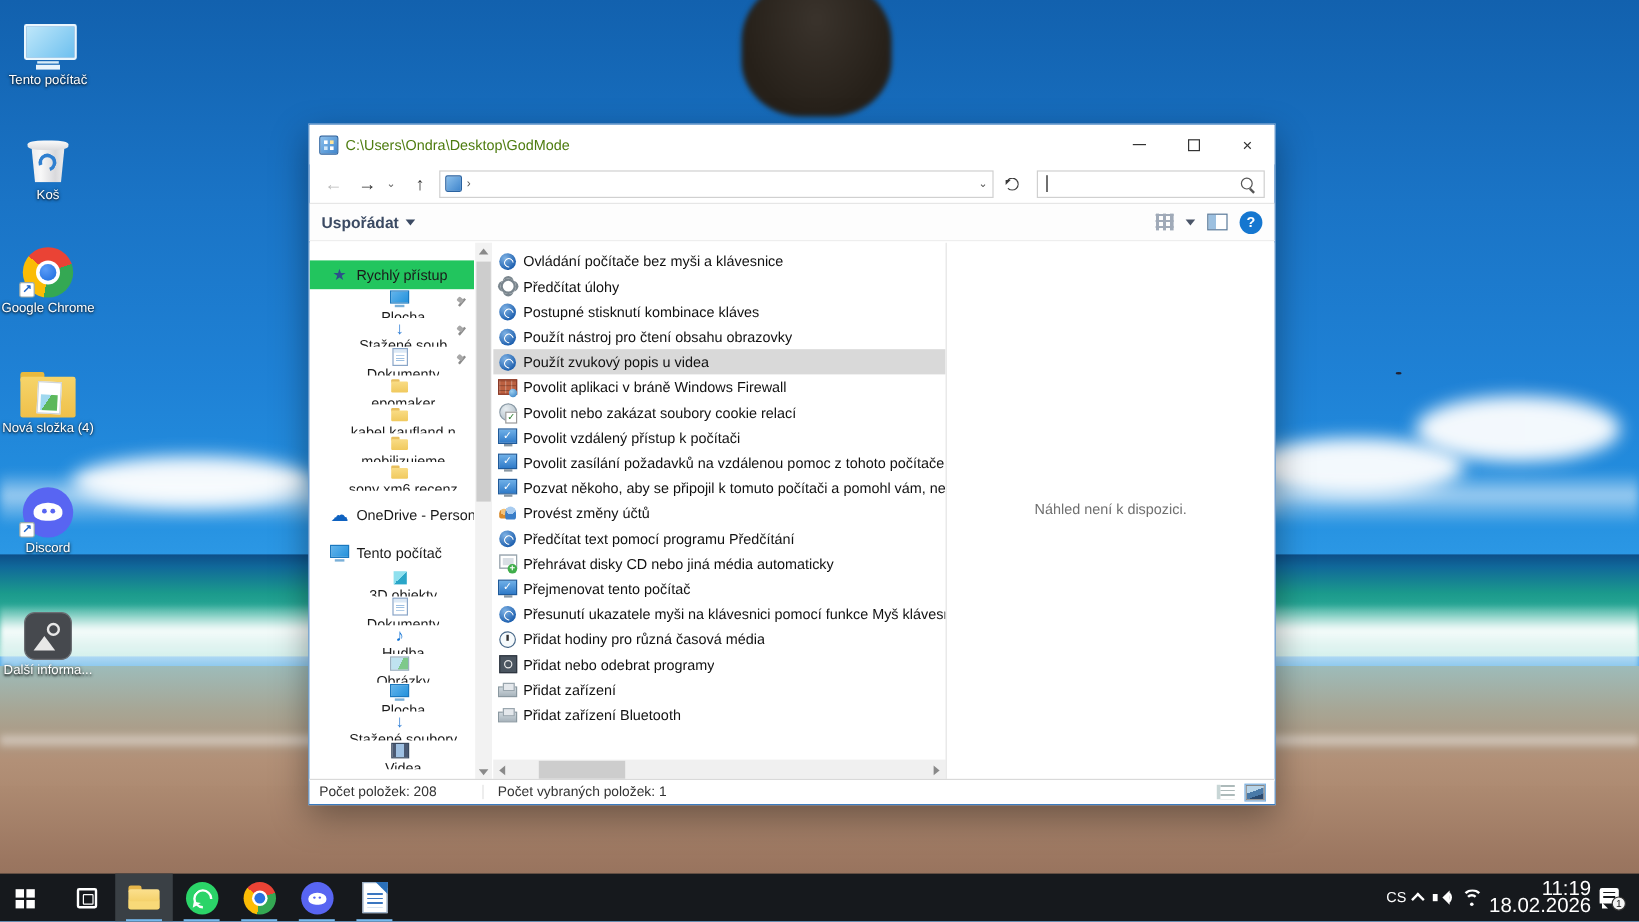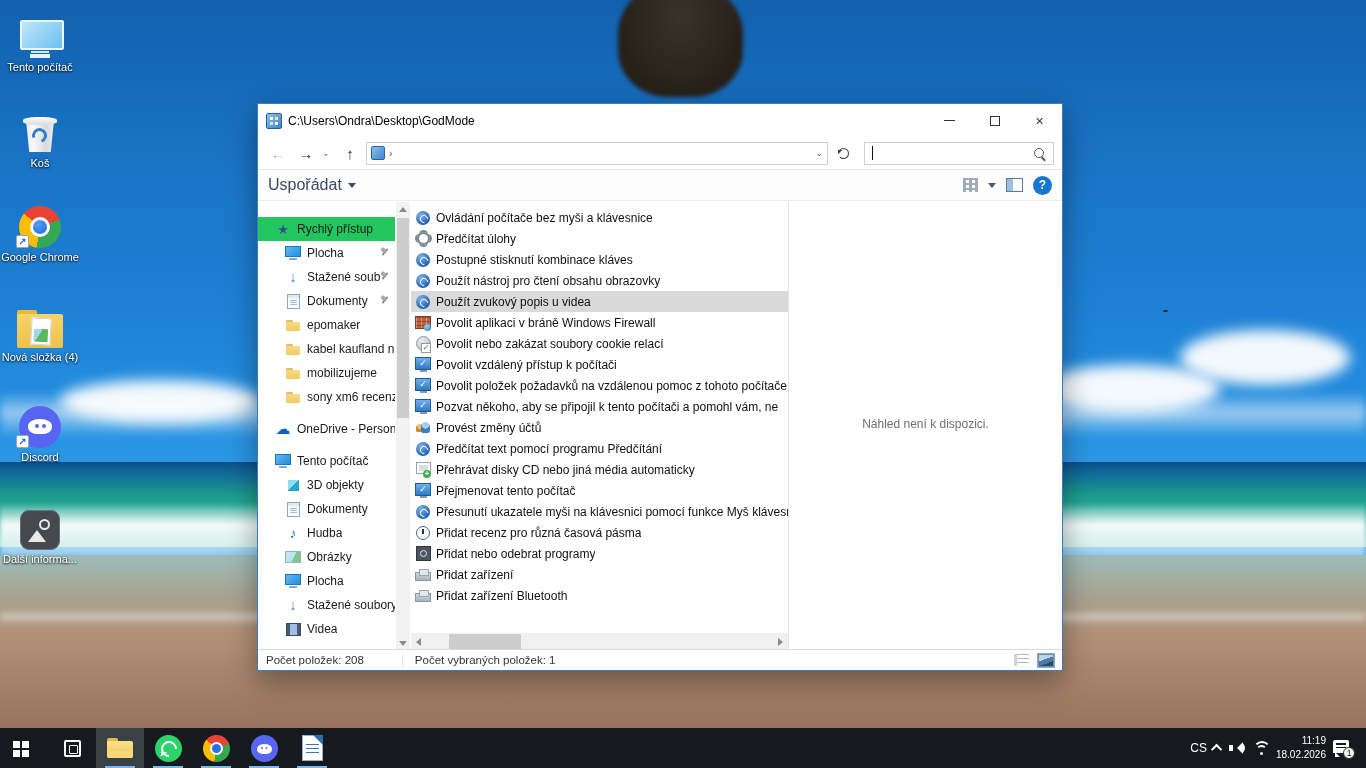--- a/index.html
+++ b/index.html
@@ -44,21 +44,21 @@
   .ic-photo { width:40px; height:40px; border-radius:9px; background:#46494e; border:1px solid #6b6e73; position:relative; }
   .ic-photo::before { content:""; position:absolute; right:9px; top:8px; width:7px; height:7px; border:2px solid #e8e8e8; border-radius:50%; }
   .ic-photo::after { content:""; position:absolute; left:7px; bottom:7px; width:0; height:0; border-left:9px solid transparent; border-right:9px solid transparent; border-bottom:12px solid #e8e8e8; }
   .shortcut { position:absolute; left:0; bottom:0; width:13px; height:13px; background:#fff; border:1px solid #9aa; border-radius:2px; font-size:10px; line-height:11px; color:#1a62c8; font-weight:bold; }
 
   
   #win { position:absolute; left:257px; top:103px; width:806px; height:568px; background:#fff; border:1px solid #3a7bbf; box-shadow:0 10px 28px rgba(0,0,0,.38); font-size:12px; color:#1a1a1a; }
   .titlebar { position:relative; height:33px; background:#fff; display:flex; align-items:center; }
   .win-ico { width:16px; height:16px; margin:0 6px 0 8px; background:linear-gradient(135deg,#8cc0ec,#3f85cc); border:1px solid #2a62a0; border-radius:2px; position:relative; }
   .win-ico::after { content:""; position:absolute; left:3px; top:3px; width:3px; height:3px; background:#fff; box-shadow:5px 0 0 #ffe49a, 0 5px 0 #cfe6f8, 5px 5px 0 #fff; }
-  .title-text { font-size:12px; color:#000000; }
+  .title-text { font-size:12px; color:#4d7c0f; }
   .capbtns { position:absolute; right:0; top:0; height:100%; display:flex; }
   .capbtn { width:45px; height:33px; display:flex; align-items:center; justify-content:center; color:#333; font-size:14px; }
   .capbtn .sq { width:10px; height:10px; border:1px solid #333; }
   .capbtn .mn { width:11px; height:1px; background:#333; }
 
   .navbar { height:33px; display:flex; align-items:center; border-bottom:1px solid #e6e6e6; padding:0 8px; gap:4px; }
   .navbtn { width:24px; height:24px; display:flex; align-items:center; justify-content:center; font-size:15px; color:#2a2a2a; }
   .navbtn.dis { color:#b9b9b9; }
   .chev-s { font-size:9px; color:#666; width:12px; }
   .addrbox { flex:0 0 auto; width:462px; height:23px; border:1px solid #d0d0d0; display:flex; align-items:center; padding:0 4px; gap:4px; }
@@ -69,35 +69,35 @@
   .refresh .rr { width:11px; height:11px; border:1.6px solid #3a3a3a; border-radius:50%; border-left-color:transparent; position:relative; }
   .refresh .rr::after { content:""; position:absolute; left:-4px; top:-2px; border:3px solid transparent; border-right-color:#3a3a3a; transform:rotate(45deg); }
   .searchbox { margin-left:6px; flex:1; height:23px; border:1px solid #d0d0d0; position:relative; display:flex; align-items:center; padding:0 24px 0 7px; }
   .caret { width:1px; height:14px; background:#111; animation:blink 1.1s steps(1) infinite; }
   @keyframes blink { 50% { opacity:0; } }
   .mag { position:absolute; right:7px; top:5px; width:12px; height:12px; }
   .mag::before { content:""; position:absolute; left:0; top:0; width:8px; height:8px; border:1.5px solid #555; border-radius:50%; }
   .mag::after { content:""; position:absolute; right:0px; bottom:0px; width:5px; height:1.5px; background:#555; transform:rotate(45deg); }
 
   .toolbar { height:31px; display:flex; align-items:center; padding:0 10px; border-bottom:1px solid #eee; background:#fdfdfd; }
-  .organize { color:#3b4a63; font-size:16px; display:flex; align-items:center; gap:6px; }
+  .organize { color:#3b4a63; font-size:13px; display:flex; align-items:center; gap:6px;font-weight:bold; }
   .tb-caret { width:0; height:0; border-left:4px solid transparent; border-right:4px solid transparent; border-top:5px solid #3b4a63; }
   .tb-right { margin-left:auto; display:flex; align-items:center; gap:10px; }
   .vw-tiles { width:15px; height:14px; background:repeating-linear-gradient(90deg,#8a96a8 0 3px,transparent 3px 6px), repeating-linear-gradient(#8a96a8 0 2px,transparent 2px 5px); opacity:.8; }
   .vw-caret { width:0; height:0; border-left:4px solid transparent; border-right:4px solid transparent; border-top:5px solid #4a5568; }
   .vw-pane { width:17px; height:14px; border:1px solid #5a7a9a; background:linear-gradient(90deg,#9cc0e0 0 6px,#fff 6px); }
   .helpbtn { width:19px; height:19px; border-radius:50%; background:#1577d0; color:#fff; font-weight:bold; font-size:12px; display:flex; align-items:center; justify-content:center; }
 
   .content { position:absolute; left:0; right:0; top:98px; height:449px; background:#fff; overflow:hidden; }
 
   
   .sidebar { position:absolute; left:0; top:0; bottom:0; width:152px; overflow:hidden; }
   .tree { padding-top:15px; }
   .sr { height:24px; display:flex; align-items:center; position:relative; padding-left:17px; margin-right:15px; white-space:nowrap; overflow:hidden; }
-  .sr.lv1 { padding-left:27px; }
+  .sr.lv1 { padding-left:13px;flex-direction:column; }
   .sr.sel { background:#22c55e; }
   .sr .slabel { margin-left:6px; font-size:12px; color:#1a1a1a; overflow:hidden; }
   .sr.gap { margin-top:8px; }
   .pin { position:absolute; right:5px; top:7px; width:10px; height:10px; }
   .pin::before { content:""; position:absolute; left:4px; top:0; width:2px; height:8px; background:#8a8a8a; transform:rotate(40deg); }
   .pin::after { content:""; position:absolute; left:1px; top:0; width:5px; height:4px; background:#a8a8a8; border-radius:1px; transform:rotate(40deg); }
   .sico { width:16px; height:16px; flex:0 0 16px; position:relative; display:flex; align-items:center; justify-content:center; }
   .sico[data-icon="qa"]::before { content:"★"; color:#2d4f8a; font-size:13px; }
   .sico[data-icon="monitor"]::before { content:""; width:14px; height:9px; background:linear-gradient(135deg,#62b4ec,#2492dc); border:1px solid #1a78be; margin-top:-3px; }
   .sico[data-icon="monitor"]::after { content:""; position:absolute; bottom:1px; left:4px; width:8px; height:2px; background:#7ab0d8; }
@@ -190,21 +190,21 @@
   .tray-lang { font-size:12px; }
   .tr-chev { width:8px; height:8px; border-top:2px solid #fff; border-left:2px solid #fff; transform:rotate(45deg) translateY(2px); }
   .tr-vol { position:relative; width:17px; height:14px; }
   .tr-vol::before { content:""; position:absolute; left:0; top:4px; width:4px; height:6px; background:#fff; }
   .tr-vol::after { content:""; position:absolute; left:2px; top:1px; border:6px solid transparent; border-right-color:#fff; }
   .tr-vol .wav { position:absolute; right:1px; top:1px; width:12px; height:12px; border:2px solid transparent; border-right-color:#fff; border-radius:50%; }
   .tr-wifi { position:relative; width:16px; height:13px; }
   .tr-wifi::before { content:""; position:absolute; left:0; top:-1px; width:14px; height:14px; border:2px solid transparent; border-top-color:#fff; border-radius:50%; }
   .tr-wifi::after { content:""; position:absolute; left:3.5px; top:3px; width:7px; height:7px; border:2px solid transparent; border-top-color:#fff; border-radius:50%; }
   .tr-wifi .dot { position:absolute; left:7px; bottom:0; width:3px; height:3px; background:#fff; border-radius:50%; }
-  .tr-clock { text-align:right; font-size:10px; line-height:14px; }
+  .tr-clock { text-align:right; font-size:17px; line-height:14px; }
   .tr-ac { position:relative; width:19px; height:16px; }
   .tr-ac::before { content:""; position:absolute; left:0; top:0; width:16px; height:13px; background:#fff; border-radius:2px 2px 2px 0; }
   .tr-ac::after { content:""; position:absolute; left:2px; top:0; width:0; height:0; border-bottom:5px solid #fff; border-right:5px solid transparent; transform:translateY(12px); }
   .tr-ac .lines { position:absolute; left:3px; top:3px; width:10px; height:7px; background:repeating-linear-gradient(#16191d 0 1.5px,transparent 1.5px 3.5px); }
   .tr-ac .badge { position:absolute; right:-3px; bottom:-3px; width:12px; height:12px; border-radius:50%; background:#f4f4f4; border:1px solid #333; color:#111; font-size:8.5px; line-height:11px; text-align:center; }
 </style>
 </head>
 <body>
 
 <div id="desktop">
@@ -424,25 +424,25 @@
         <div class="fr">
             <span class="fico" data-icon="cookie"></span>
             <span class="flabel">Povolit nebo zakázat soubory cookie relací</span>
           </div>
         <div class="fr">
             <span class="fico" data-icon="monitor"></span>
             <span class="flabel">Povolit vzdálený přístup k počítači</span>
           </div>
         <div class="fr">
             <span class="fico" data-icon="monitor"></span>
-            <span class="flabel">Povolit položek požadavků na vzdálenou pomoc z tohoto počítače</span>
+            <span class="flabel">Povolit zasílání požadavků na vzdálenou pomoc z tohoto počítače</span>
           </div>
         <div class="fr">
             <span class="fico" data-icon="monitor"></span>
-            <span class="flabel">Pozvat někoho, aby se připojil k tento počítači a pomohl vám, ne</span>
+            <span class="flabel">Pozvat někoho, aby se připojil k tomuto počítači a pomohl vám, ne</span>
           </div>
         <div class="fr">
             <span class="fico" data-icon="users"></span>
             <span class="flabel">Provést změny účtů</span>
           </div>
         <div class="fr">
             <span class="fico" data-icon="ease"></span>
             <span class="flabel">Předčítat text pomocí programu Předčítání</span>
           </div>
         <div class="fr">
@@ -452,21 +452,21 @@
         <div class="fr">
             <span class="fico" data-icon="monitor"></span>
             <span class="flabel">Přejmenovat tento počítač</span>
           </div>
         <div class="fr">
             <span class="fico" data-icon="ease"></span>
             <span class="flabel">Přesunutí ukazatele myši na klávesnici pomocí funkce Myš klávesni</span>
           </div>
         <div class="fr">
             <span class="fico" data-icon="clock"></span>
-            <span class="flabel">Přidat recenz pro různá časová pásma</span>
+            <span class="flabel">Přidat hodiny pro různá časová média</span>
           </div>
         <div class="fr">
             <span class="fico" data-icon="programs"></span>
             <span class="flabel">Přidat nebo odebrat programy</span>
           </div>
         <div class="fr">
             <span class="fico" data-icon="device"></span>
             <span class="flabel">Přidat zařízení</span>
           </div>
         <div class="fr">

